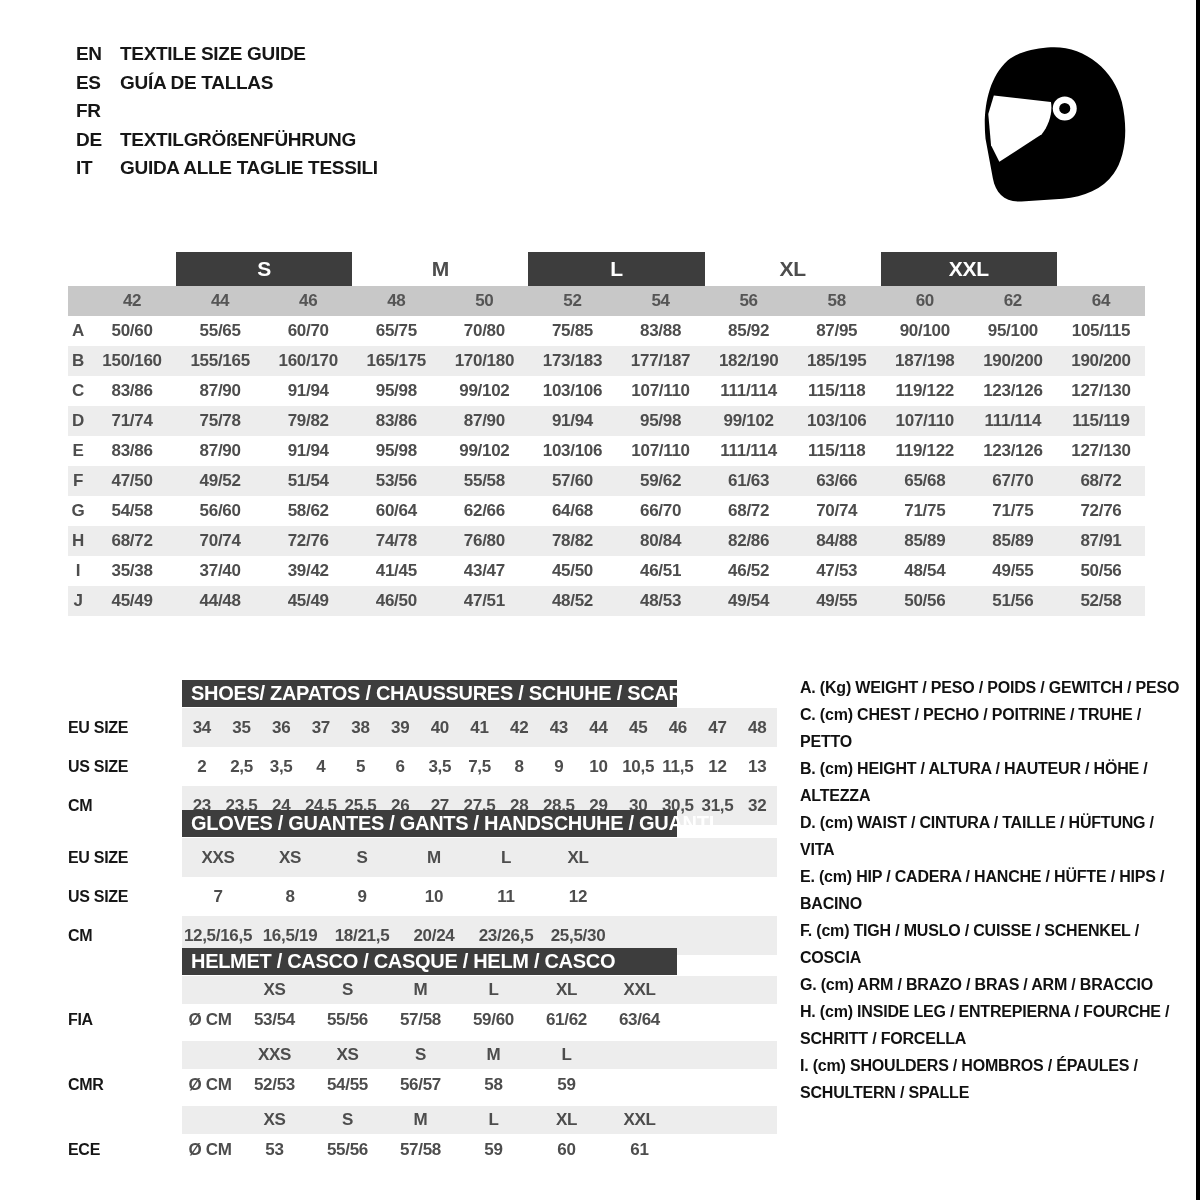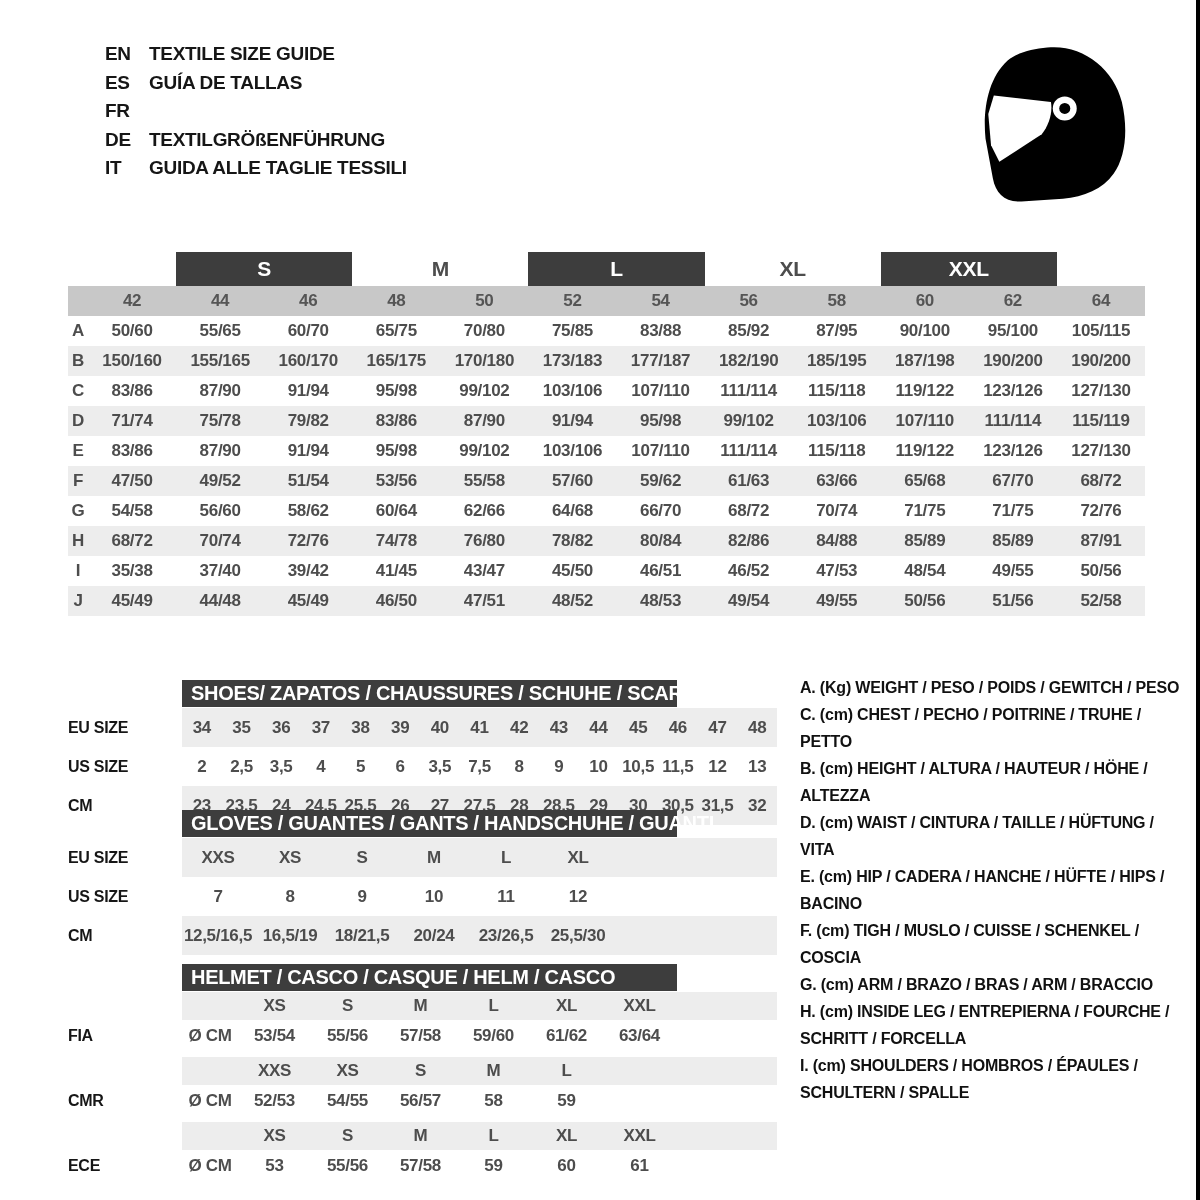--- a/index.html
+++ b/index.html
@@ -10,21 +10,21 @@
   body{
     width:1200px;height:1200px;background:#fff;
     font-family:"Liberation Sans",sans-serif;font-weight:bold;
     color:var(--val);overflow:hidden;
   }
   .page{position:relative;width:1200px;height:1200px;}
 
   
   .header-block{position:absolute;left:76px;top:40px;font-size:19px;color:var(--ink);letter-spacing:-0.3px;}
   .header-line{display:flex;line-height:28.5px;white-space:nowrap;}
-  .lang-code{width:44px;margin-left:29px;}
+  .lang-code{width:44px;}
 
   
   .helmet-art{position:absolute;left:980px;top:42px;}
 
   
   .edge-rule{position:absolute;right:0;top:0;width:4px;height:1200px;background:#000;}
 
   
   .textile-table{position:absolute;left:68px;top:252px;width:1077px;font-size:17px;letter-spacing:-0.3px;}
   .t-row{display:grid;grid-template-columns:20px repeat(12,1fr);height:30px;align-items:center;text-align:center;white-space:nowrap;}
@@ -34,21 +34,21 @@
   .grp.plain{color:var(--val);}
   .t-sizesrow{background:var(--mid);color:#555;}
   .t-datarow{color:var(--val);}
   .t-datarow.striped{background:var(--stripe);}
   .t-label{color:var(--val);}
 
   
   .sub{position:absolute;left:68px;width:709px;font-size:17px;letter-spacing:-0.3px;}
   .sub-shoes{top:680px;}
   .sub-gloves{top:810px;}
-  .sub-helmet{top:948px;margin-top:16px;}
+  .sub-helmet{top:948px;}
   .bar{
     margin-left:114px;width:495px;height:27px;box-sizing:border-box;
     background:var(--dark);color:#fff;font-size:20px;letter-spacing:-0.3px;
     display:flex;align-items:center;padding-left:9px;margin-bottom:1px;white-space:nowrap;
   }
   .srow{display:grid;grid-template-columns:114px 595px;height:39px;}
   .srow-label{display:flex;align-items:center;font-size:16px;color:var(--ink);}
   .srow-content{display:grid;align-items:center;text-align:center;white-space:nowrap;}
   .srow-content.gray{background:var(--stripe);}
   .cols15{grid-template-columns:repeat(15,1fr);}

